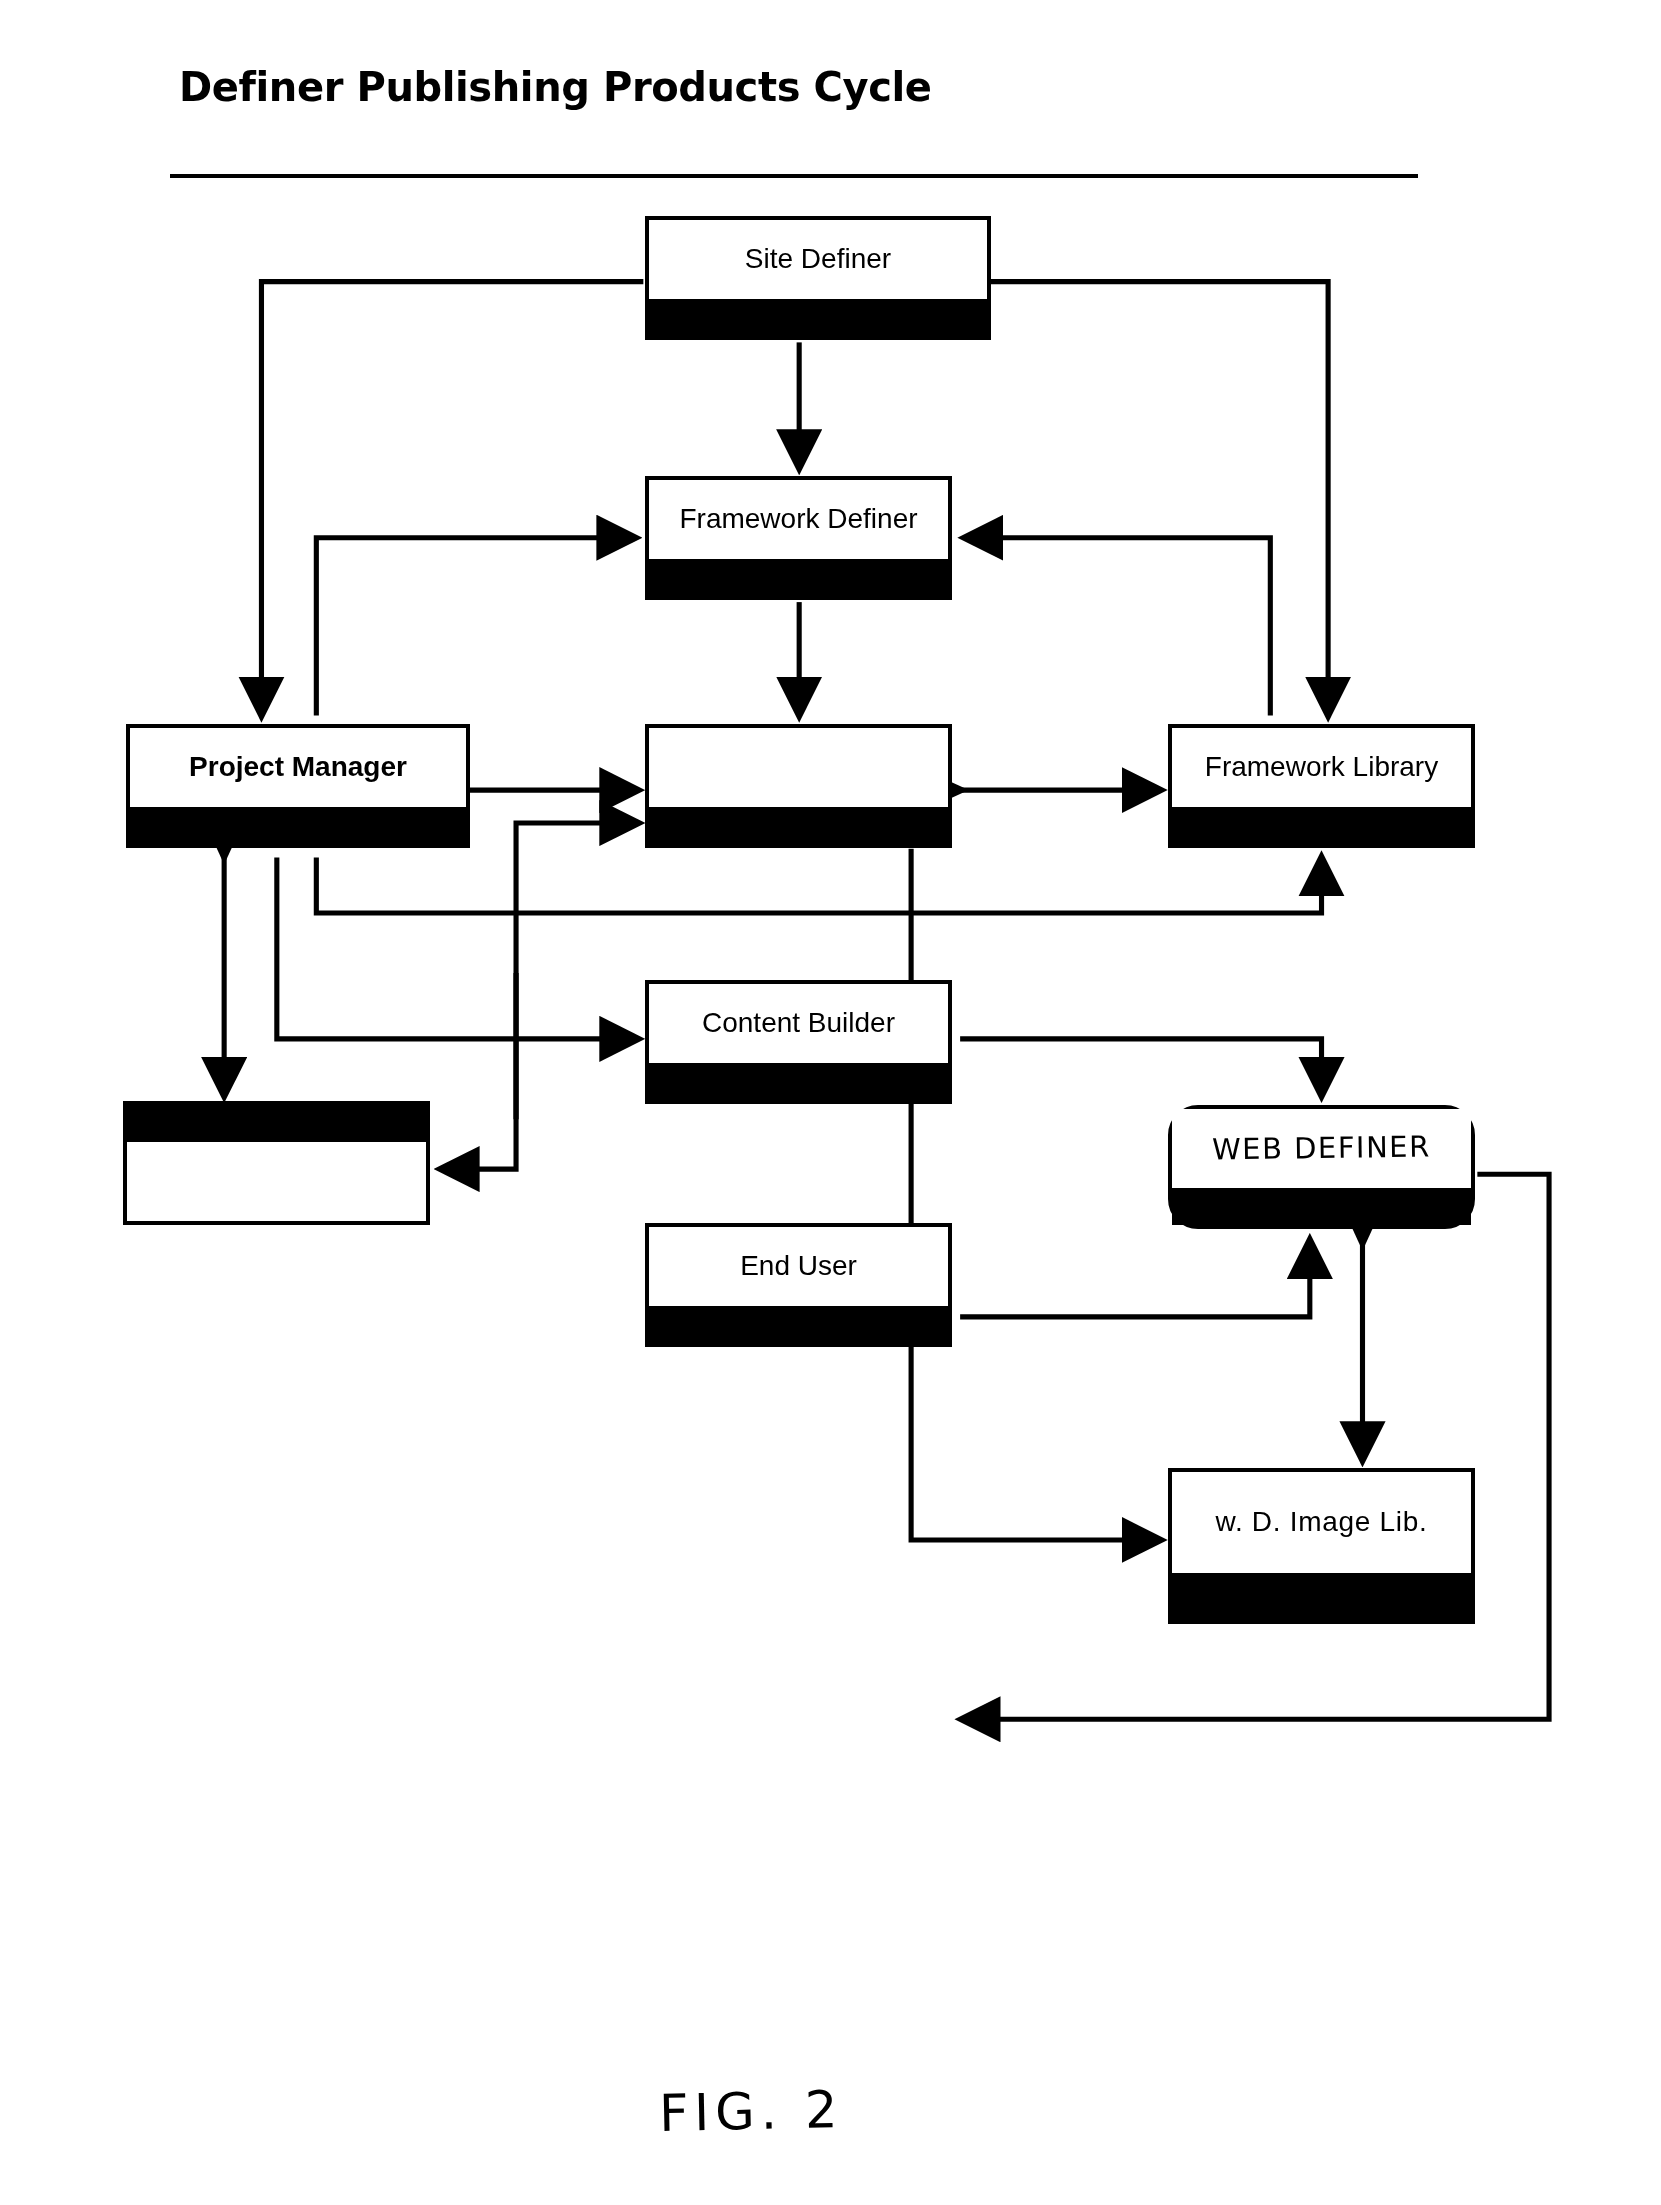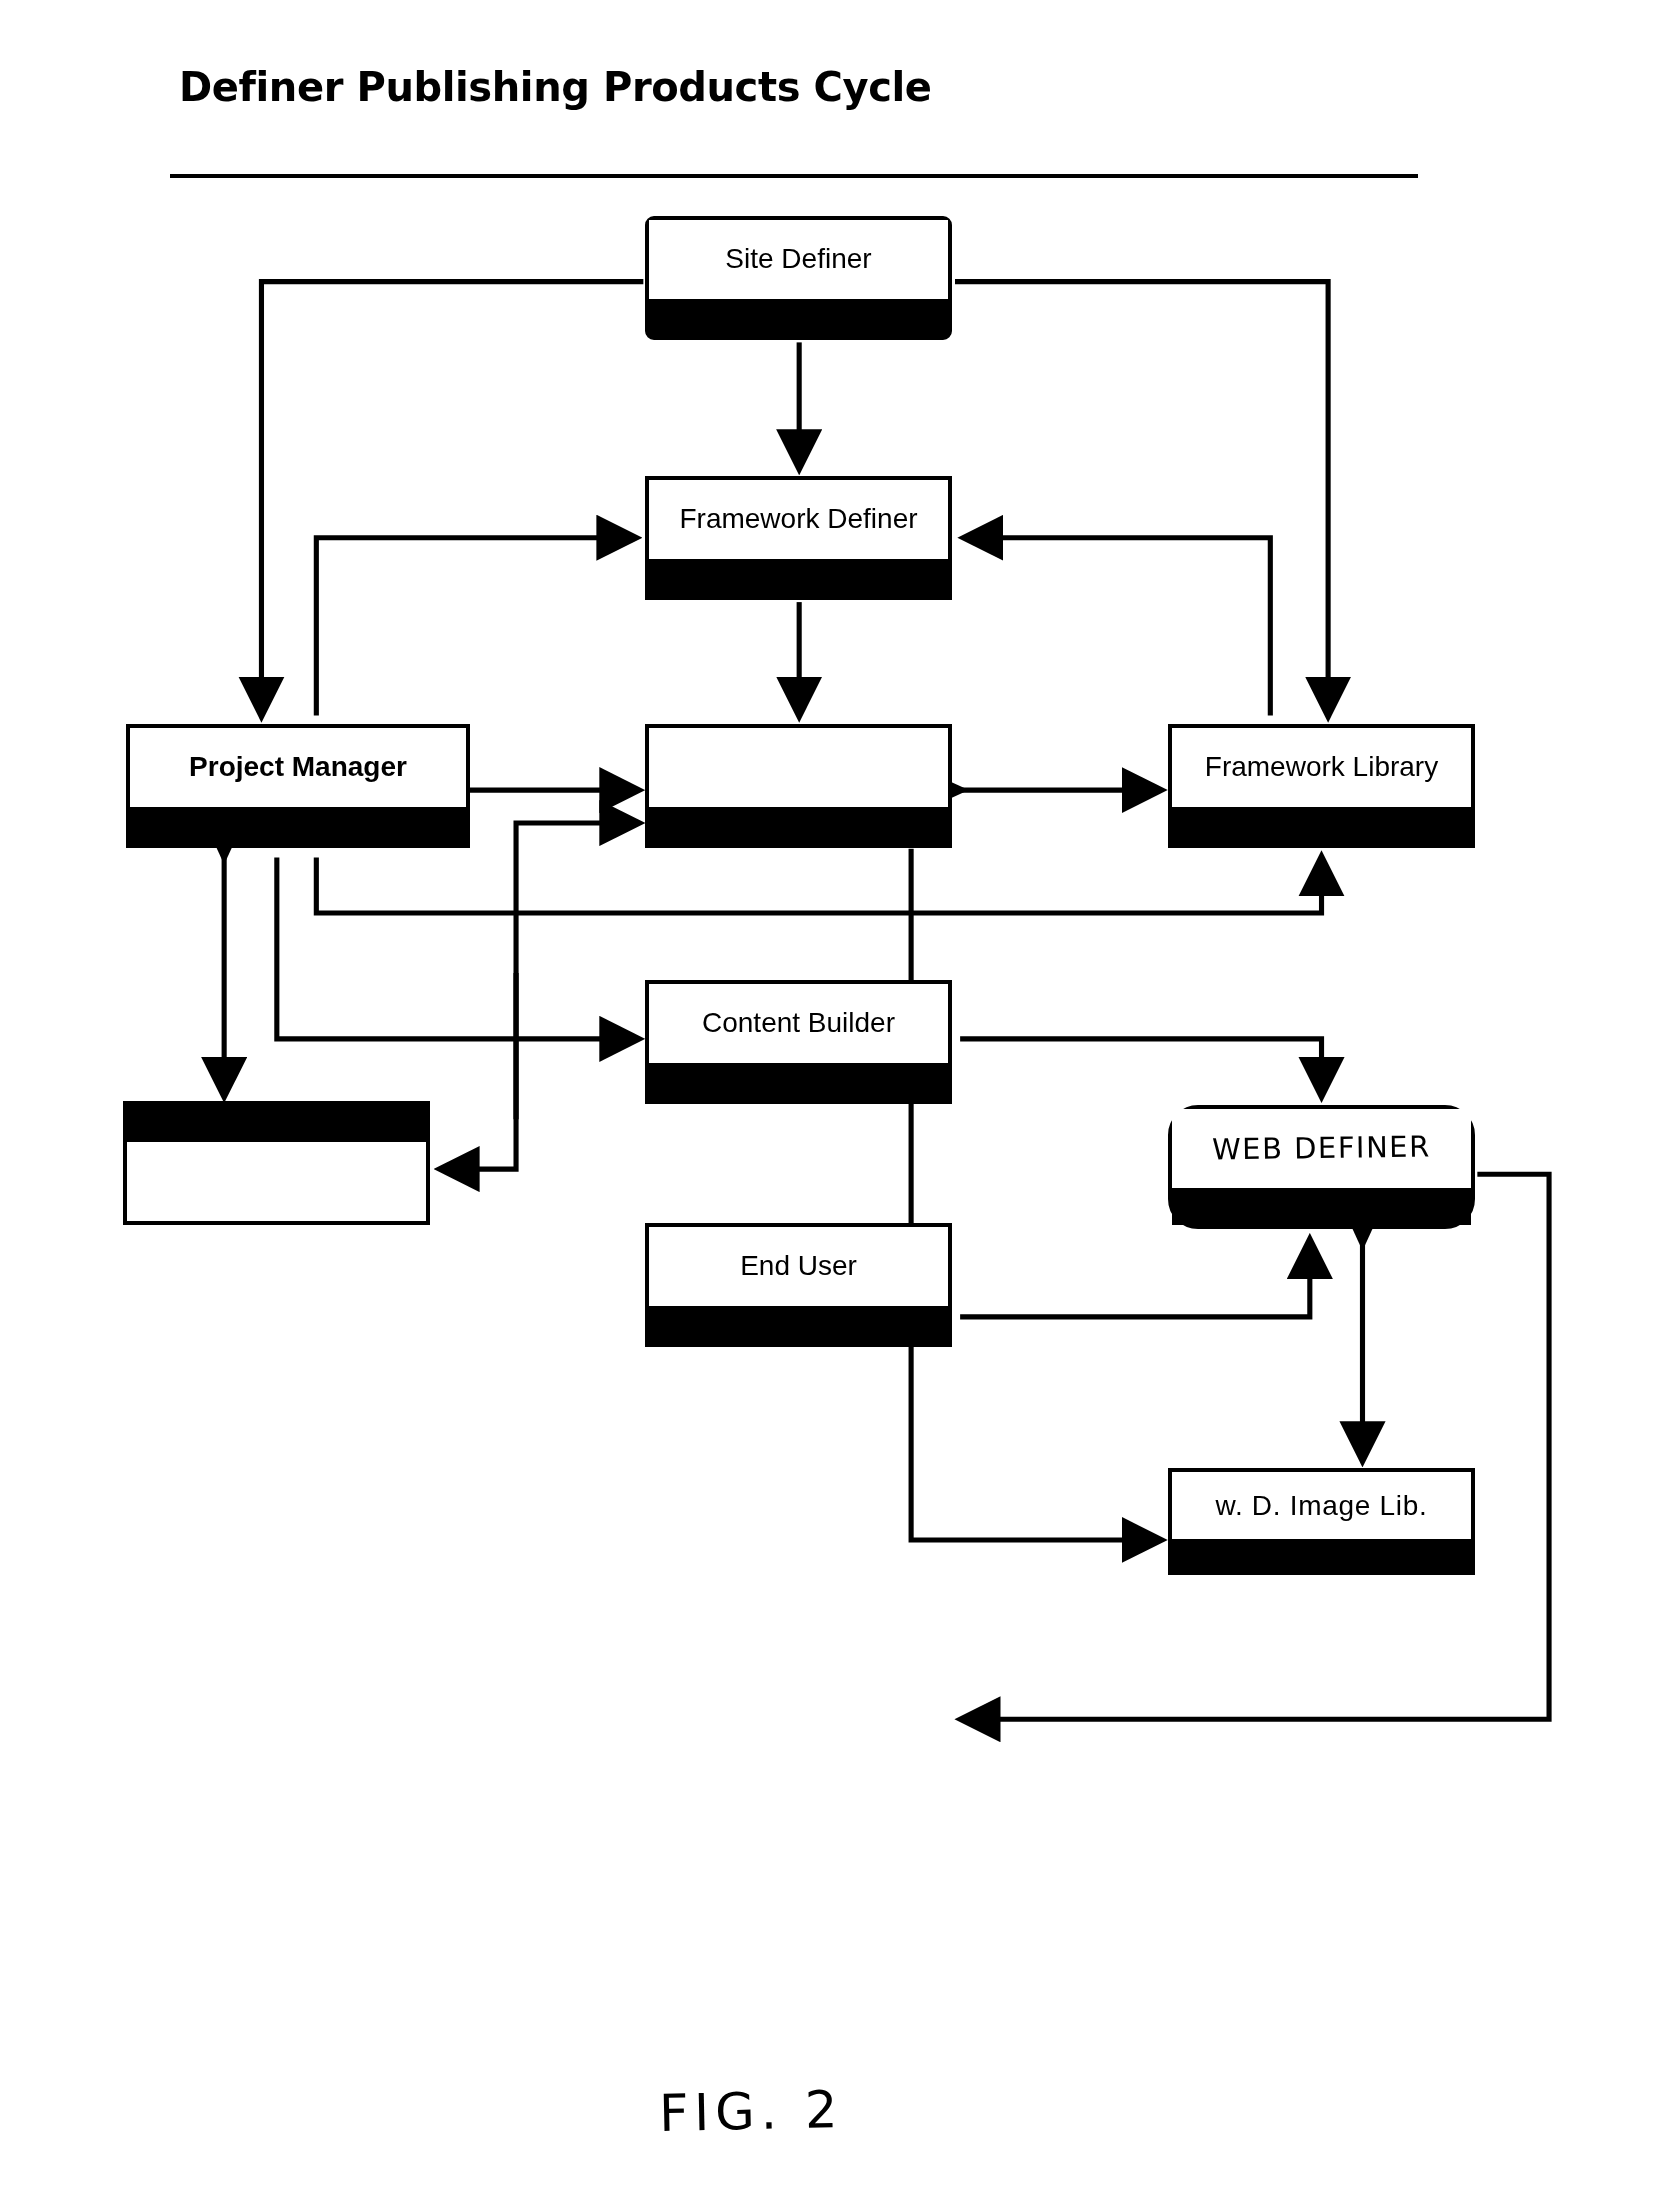--- a/index.html
+++ b/index.html
@@ -98,21 +98,21 @@
 
       <path d="M1862,1700 L1862,1996" marker-start="url(#arS)" marker-end="url(#ar)"></path>
 
       <path d="M1245,1160 L1245,2105 L1586,2105" marker-end="url(#ar)"></path>
 
       <path d="M2019,1605 L2117,1605 L2117,2350 L1314,2350" marker-end="url(#ar)"></path>
 
     </g>
   </svg>
 
-  <div class="node" style="left:645px;top:216px;width:307px;height:124px;border-radius:9px;">
+  <div class="node" style="left:645px;top:216px;width:346px;height:124px;">
     <div class="cap">
       <span class="lbl">Site Definer</span>
     </div>
     <div class="bar"></div>
   </div>
 
   <div class="node" style="left:645px;top:476px;width:307px;height:124px;">
     <div class="cap">
       <span class="lbl">Framework Definer</span>
     </div>
@@ -158,21 +158,21 @@
     <div class="bar"></div>
   </div>
 
   <div class="node" style="left:645px;top:1223px;width:307px;height:124px;">
     <div class="cap">
       <span class="lbl">End User</span>
     </div>
     <div class="bar"></div>
   </div>
 
-  <div class="node hand2" style="left:1168px;top:1468px;width:307px;height:107px;">
+  <div class="node hand2" style="left:1168px;top:1468px;width:307px;height:156px;">
     <div class="cap">
       <span class="lbl">w. D. Image Lib.</span>
     </div>
     <div class="bar"></div>
   </div>
 
 
   <div class="figcap">FIG.  2</div>
 
 </div>

